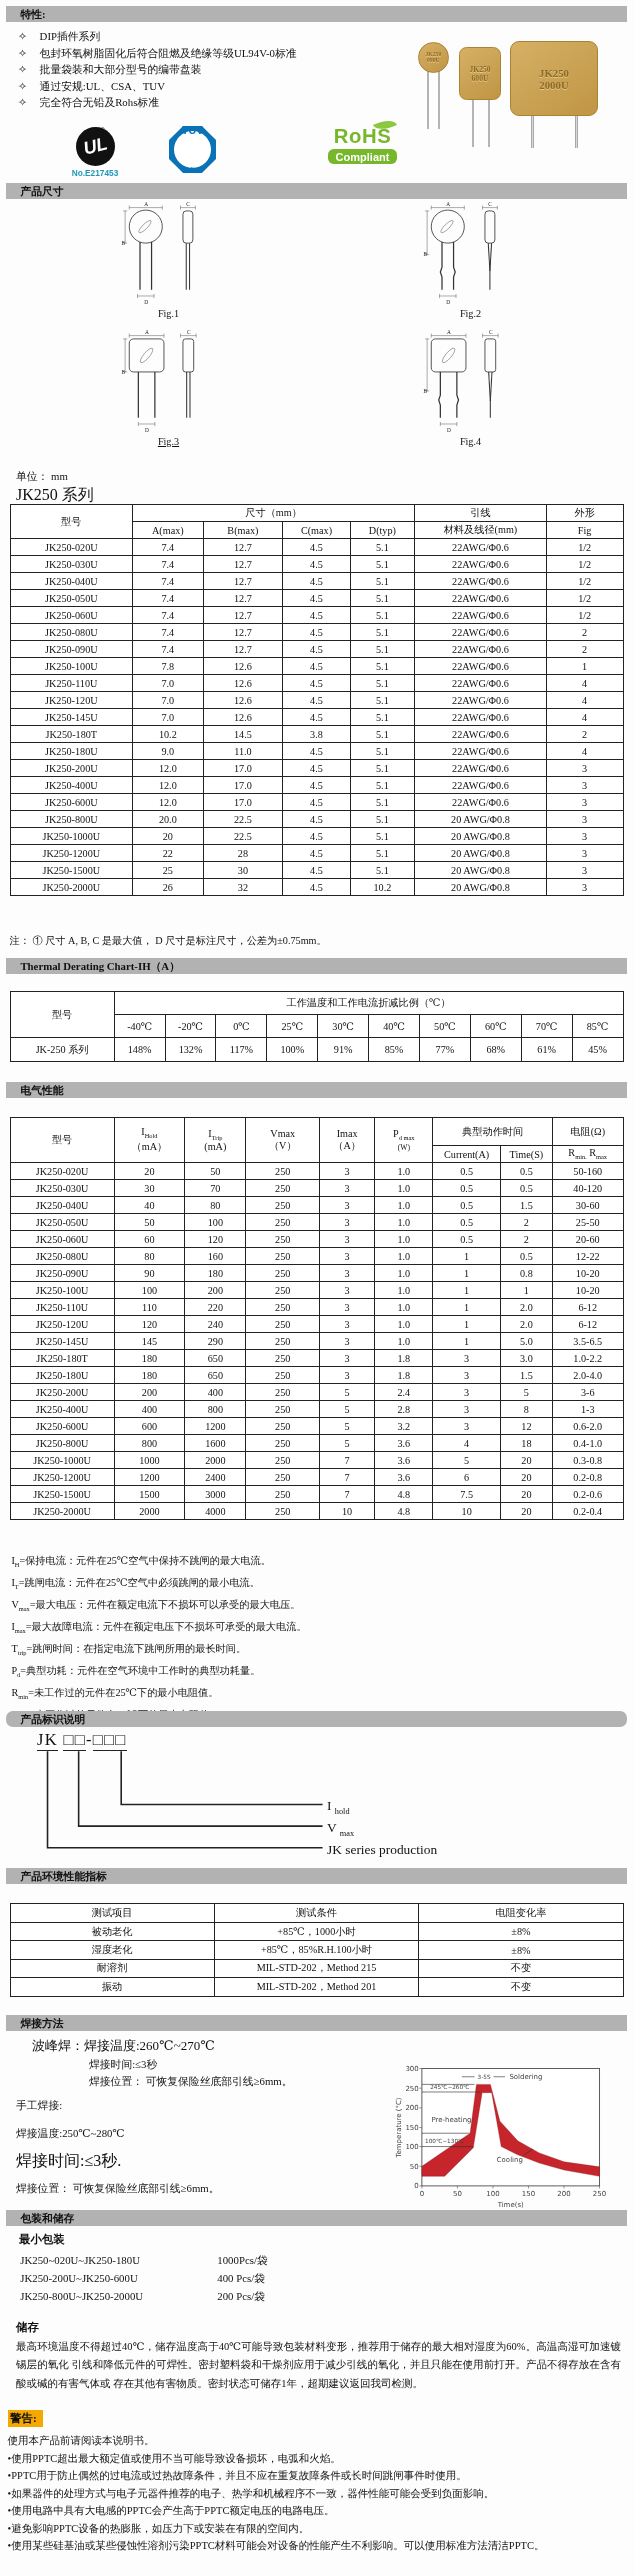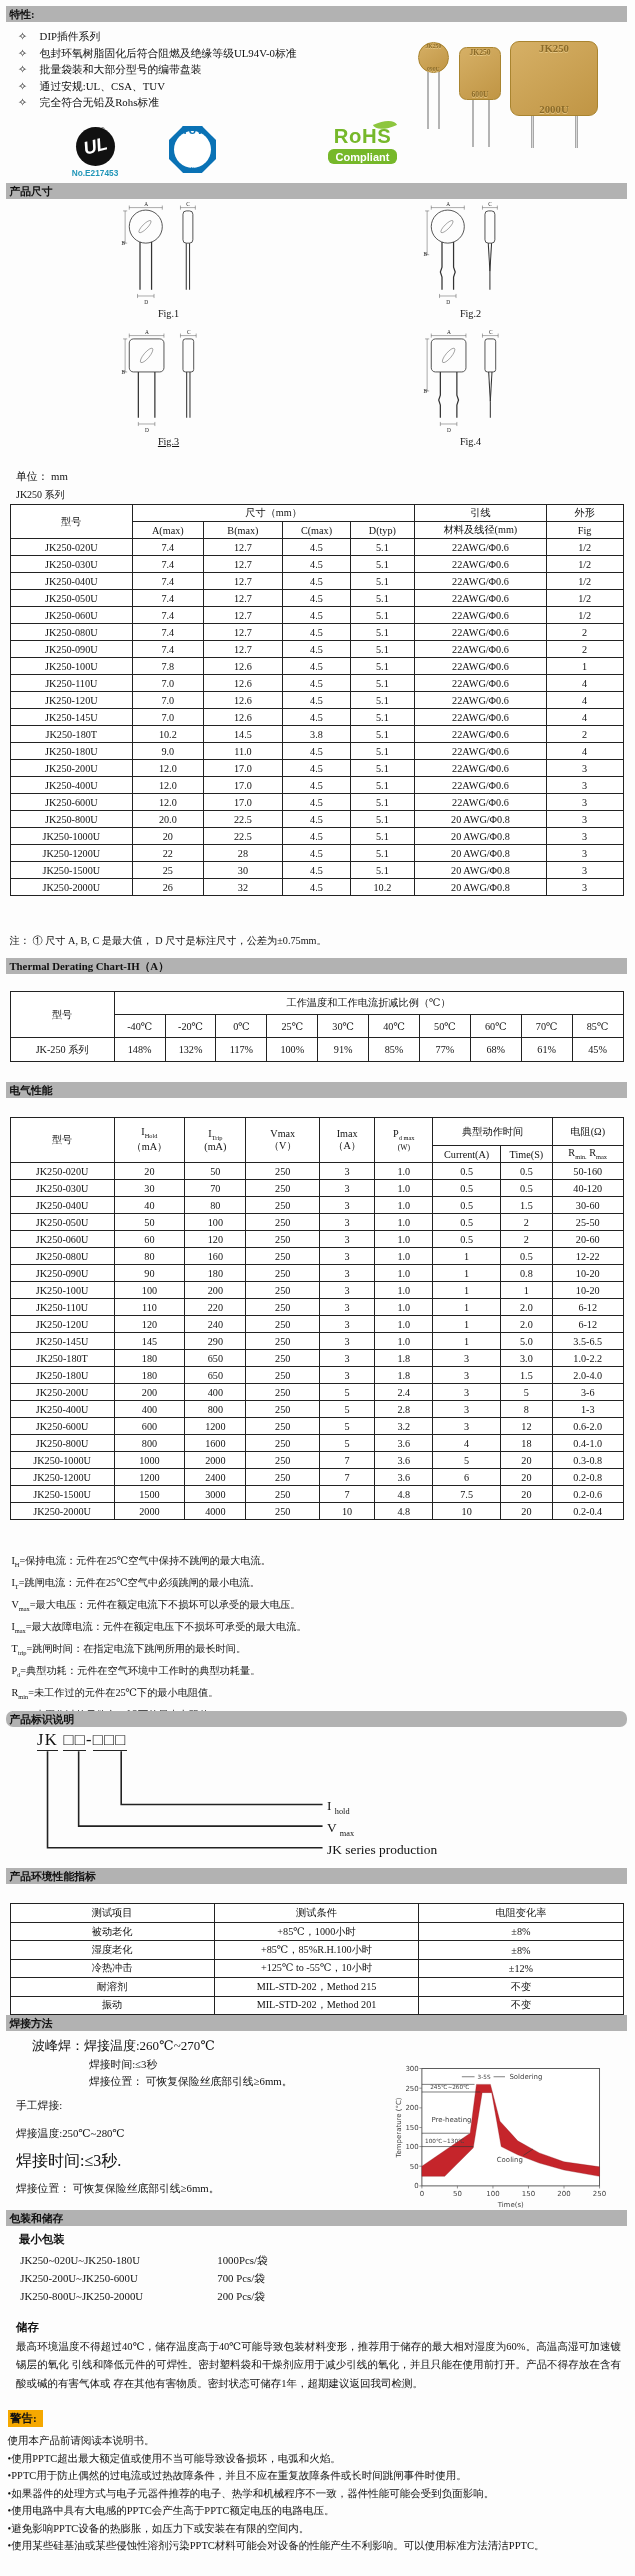--- a/index.html
+++ b/index.html
@@ -1,28 +1,28 @@
 <!DOCTYPE html>
 <html style="font-size:10.2px"><head>
 <meta charset="utf-8">
 <style>
   * { margin:0; padding:0; box-sizing:border-box; }
   html,body { width:636px; background:#fdfdfd; }
   body { position:relative; height:2576px; font-family:"Liberation Serif","DejaVu Serif",serif; color:#111; overflow:hidden; }
   .abs { position:absolute; }
   .bar { position:absolute; left:6.4px; width:621px; height:16px; background:#b2b2b2; color:#111;
-         font-size:10.8px; font-weight:bold; line-height:16px; padding-left:3px; }
+         font-size:10.8px; font-weight:bold; line-height:16px; padding-left:14px; }
   
   .feat-list { position:absolute; left:18px; top:28px; width:305px; }
   .feat-item { font-size:10.8px; line-height:16.5px; display:flex; }
   .feat-item .blt { width:21.6px; color:#222; }
   
   .photos { position:absolute; left:413px; top:32px; width:191px; height:118px; }
   .dev { position:absolute; background:linear-gradient(145deg,#d6b066,#c09544); border:0.6px solid #a9842f;
-         color:#8a6a28; display:flex; flex-direction:column; align-items:center; justify-content:space-between;
+         color:#8a6a28; display:flex; flex-direction:column; align-items:center; justify-content:center;
          font-weight:bold; text-shadow:0 0.6px 0 #e6c887; z-index:2; }
   .leg { position:absolute; width:1.9px; background:linear-gradient(90deg,#8f8f8f,#d9d9d9,#8f8f8f); z-index:1; }
   
   .ul-logo { position:absolute; left:60px; top:127px; width:70px; text-align:center; }
   .ul-circle { width:39px; height:39px; background:#111; border-radius:50%; margin:0 auto; position:relative; }
   .ul-circle .ul-txt { position:absolute; left:0; right:0; top:9px; color:#fff; font-weight:bold; font-style:italic;
                        font-size:18px; transform:rotate(-14deg); font-family:"Liberation Sans",sans-serif; }
   .ul-reg { position:absolute; right:9px; top:-1.3px; font-size:7.6px; color:#111; }
   .ul-num { margin-top:1.9px; color:#2196b8; font-size:8.3px; font-weight:bold; font-family:"Liberation Sans",sans-serif; }
   .tuv { position:absolute; left:169px; top:126px; width:47px; height:47px; background:#0a72b5;
@@ -238,21 +238,21 @@
   <line x1="163" y1="175" x2="163" y2="215" stroke-width="2.5"></line>
   <line x1="144" y1="16" x2="182" y2="16"></line>
     <line x1="144" y1="11" x2="144" y2="21"></line>
     <line x1="182" y1="11" x2="182" y2="21"></line>
   <text x="160" y="12">C</text>
 </svg>
 <div class="figcap" style="left:121px; top:436px;text-decoration:underline;">Fig.3</div>
 <div class="figcap" style="left:423px; top:436px;">Fig.4</div>
 
 <div class="abs plain" style="left:16px; top:467px; font-size:10.8px;">单位： mm</div>
-<div class="abs plain" style="left:16px; top:486px; font-size:10px;">JK250 系列</div>
+<div class="abs plain" style="left:16px; top:486px; font-size:16px;">JK250 系列</div>
 
 <div class="tbl" style="top:504px;">
   <table>
     <colgroup>
         <col style="width:20%">
         <col style="width:11.5%">
         <col style="width:13%">
         <col style="width:11%">
         <col style="width:10.5%">
         <col style="width:21.5%">
@@ -855,25 +855,20 @@
     <tbody>
       <tr style="height:18.4px;">
           <td>被动老化</td>
           <td>+85℃，1000小时</td>
           <td>±8%</td>
         </tr>
         <tr style="height:18.4px;">
           <td>湿度老化</td>
           <td>+85℃，85%R.H.100小时</td>
           <td>±8%</td>
-        </tr>
-        <tr style="height:18.4px;">
-          <td>冷热冲击</td>
-          <td>+125℃ to -55℃，10小时</td>
-          <td>±12%</td>
         </tr>
         <tr style="height:18.4px;">
           <td>耐溶剂</td>
           <td>MIL-STD-202，Method 215</td>
           <td>不变</td>
         </tr>
         <tr style="height:18.4px;">
           <td>振动</td>
           <td>MIL-STD-202，Method 201</td>
           <td>不变</td>
@@ -945,21 +940,21 @@
 
 <div class="bar" style="top:2210px;">包装和储存</div>
 <div class="abs" style="left:19px; top:2232px; font-size:11.4px; font-weight:bold;">最小包装</div>
 <div class="abs" style="left:20.3px; top:2251px; width:382px;">
   <div class="pack-row">
       <span class="rng">JK250~020U~JK250-180U</span>
       <span>1000Pcs/袋</span>
     </div>
     <div class="pack-row">
       <span class="rng">JK250-200U~JK250-600U</span>
-      <span>700 Pcs/袋</span>
+      <span>400 Pcs/袋</span>
     </div>
     <div class="pack-row">
       <span class="rng">JK250-800U~JK250-2000U</span>
       <span>200 Pcs/袋</span>
     </div>
 </div>
 <div class="abs" style="left:16px; top:2320px; font-size:11.4px; font-weight:bold;">储存</div>
 <div class="abs" style="left:16px; top:2338px; width:605px; font-size:10.5px; line-height:18.4px; text-align:justify;">最高环境温度不得超过40℃，储存温度高于40℃可能导致包装材料变形，推荐用于储存的最大相对湿度为60%。高温高湿可加速镀锡层的氧化 引线和降低元件的可焊性。密封塑料袋和干燥剂应用于减少引线的氧化，并且只能在使用前打开。产品不得存放在含有酸或碱的有害气体或 存在其他有害物质。密封状态可储存1年，超期建议返回我司检测。</div>
 
 <div class="warn-title">警告:</div>

